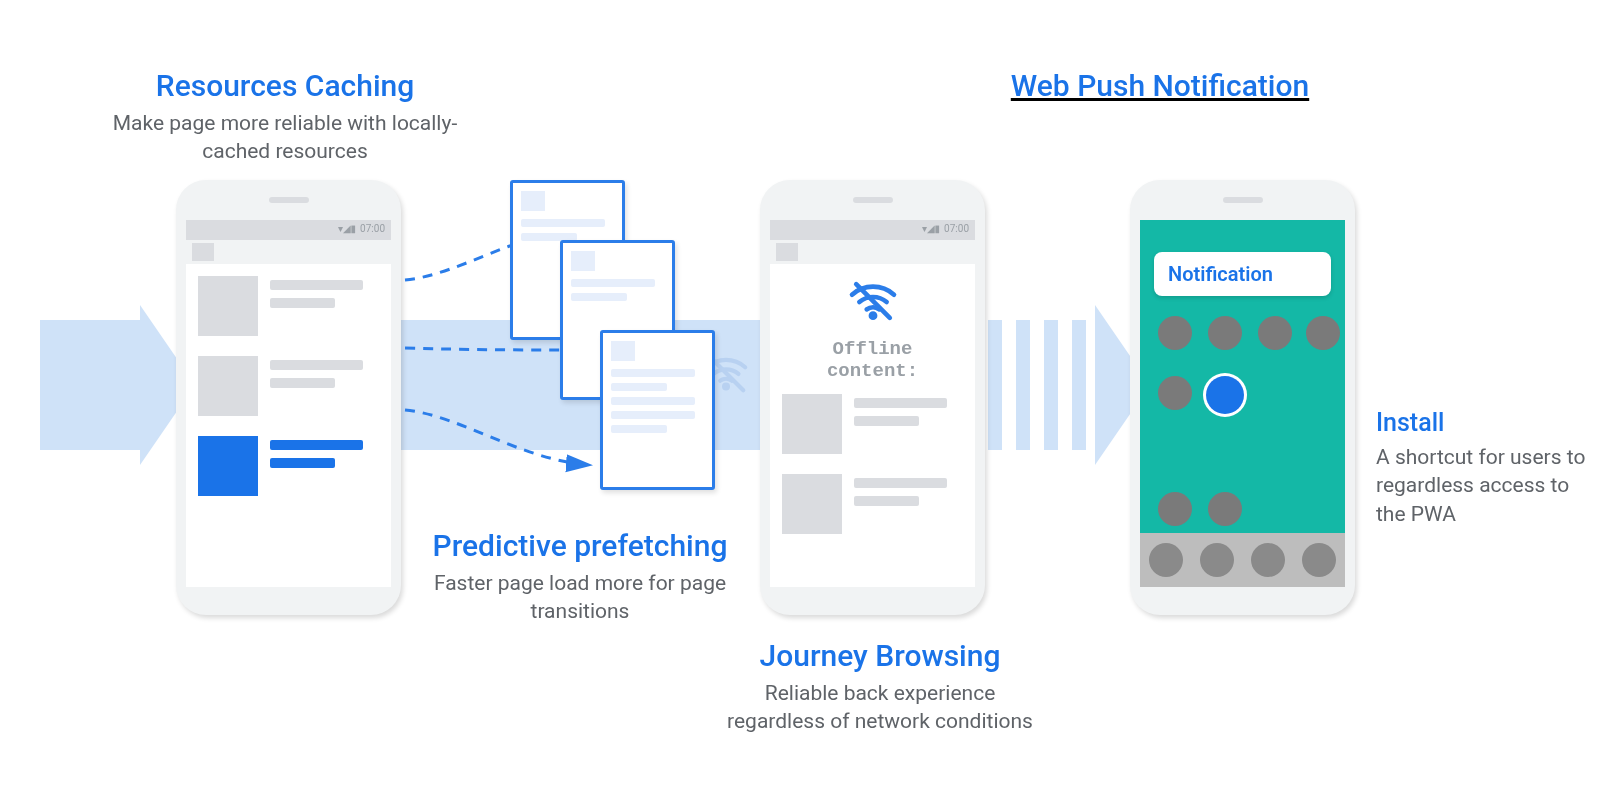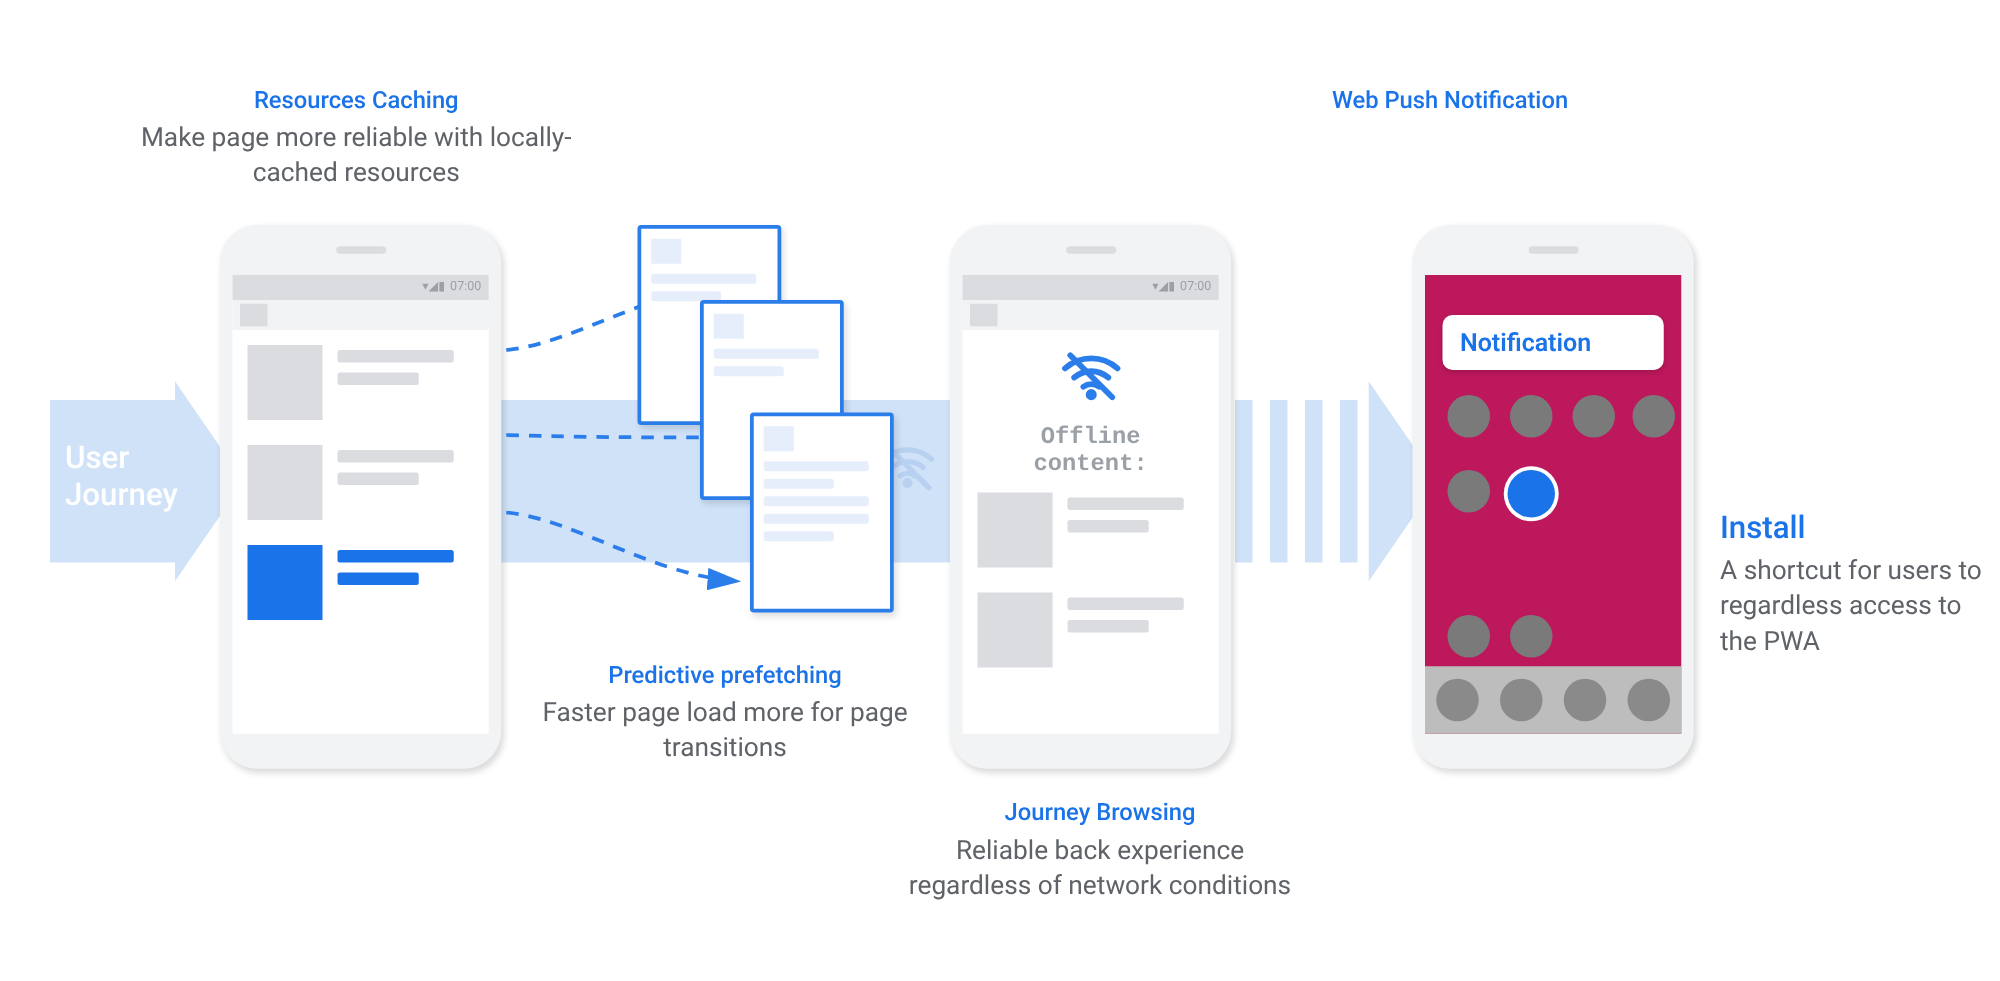--- a/index.html
+++ b/index.html
@@ -8,21 +8,21 @@
   height: 785px;
   background: #fff;
   font-family: -apple-system, BlinkMacSystemFont, "Segoe UI", Roboto, Helvetica, Arial, sans-serif;
   position: relative;
   overflow: hidden;
 }
 .stage { position: relative; width: 100%; height: 100%; }
 
 
 .label { position: absolute; text-align: center; }
-.label .title { color: #1a73e8; font-weight: 500; font-size: 19px; margin-bottom: 6px; }
+.label .title { color: #1a73e8; font-weight: 500; font-size: 30px; margin-bottom: 6px; }
 .label .sub { color: #5f6368; font-size: 21px; line-height: 1.35; }
 .label-left { text-align: left; }
 .label-left .title { font-size: 25px; }
 
 
 .arrow-band {
   position: absolute;
   top: 320px;
   height: 130px;
   background: #cfe2f8;
@@ -86,21 +86,21 @@
 }
 .card .sq { width: 24px; height: 20px; background: #e6eefb; margin-bottom: 8px; }
 .card .bar { height: 8px; background: #e6eefb; margin-bottom: 6px; border-radius: 2px; }
 .card .bar.s { width: 60%; }
 .card .bar.m { width: 90%; }
 
 
 .offline-title { color: #9aa0a6; font-weight: 600; font-size: 19px; padding: 4px 0 12px; font-family: Liberation Mono, monospace; }
 
 
-.home-screen { position: absolute; left: 10px; right: 10px; top: 40px; bottom: 28px; background: #be185d; }
+.home-screen { position: absolute; left: 10px; right: 10px; top: 40px; bottom: 28px; background: #14b8a6; }
 .notif {
   position: absolute; top: 32px; left: 14px; right: 14px;
   background: #fff; border-radius: 8px; padding: 10px 14px;
   color: #1a73e8; font-weight: 600; font-size: 20px;
   box-shadow: 0 2px 4px rgba(0,0,0,.15);
 }
 .icon-grid {
   position: absolute; top: 96px; left: 18px; right: 18px;
   display: grid; grid-template-columns: repeat(4, 1fr);
   row-gap: 26px; column-gap: 14px; justify-items: center;
@@ -128,29 +128,26 @@
 </head>
 <body>
 
 <div class="stage">
 
   <div class="label" style="left:100px; top:68px; width:370px;">
     <div class="title">Resources Caching</div>
     <div class="sub">Make page more reliable with locally-cached resources</div>
   </div>
 
-  <div class="label" style="left:970px; top:68px; width:380px;">
+  <div class="label" style="left:970px; top:68px; width:380px;text-decoration:underline;">
     <div class="title">Web Push Notification</div>
   </div>
 
   <div class="arrow-band" style="left:40px; width:100px;"></div>
   <div class="arrow-head" style="left:140px; top:305px;"></div>
-  <div class="arrow-text" style="left:52px; top:352px;">
-    <span>User</span><br><span>Journey</span>
-  </div>
 
   <div class="arrow-band" style="left:390px; width:580px;"></div>
 
   <div class="gap-bars" style="left:988px; top:320px;">
     <div class="bar"></div>
       <div class="bar"></div>
       <div class="bar"></div>
       <div class="bar"></div>
   </div>
   <div class="arrow-head" style="left:1095px; top:305px;"></div>

